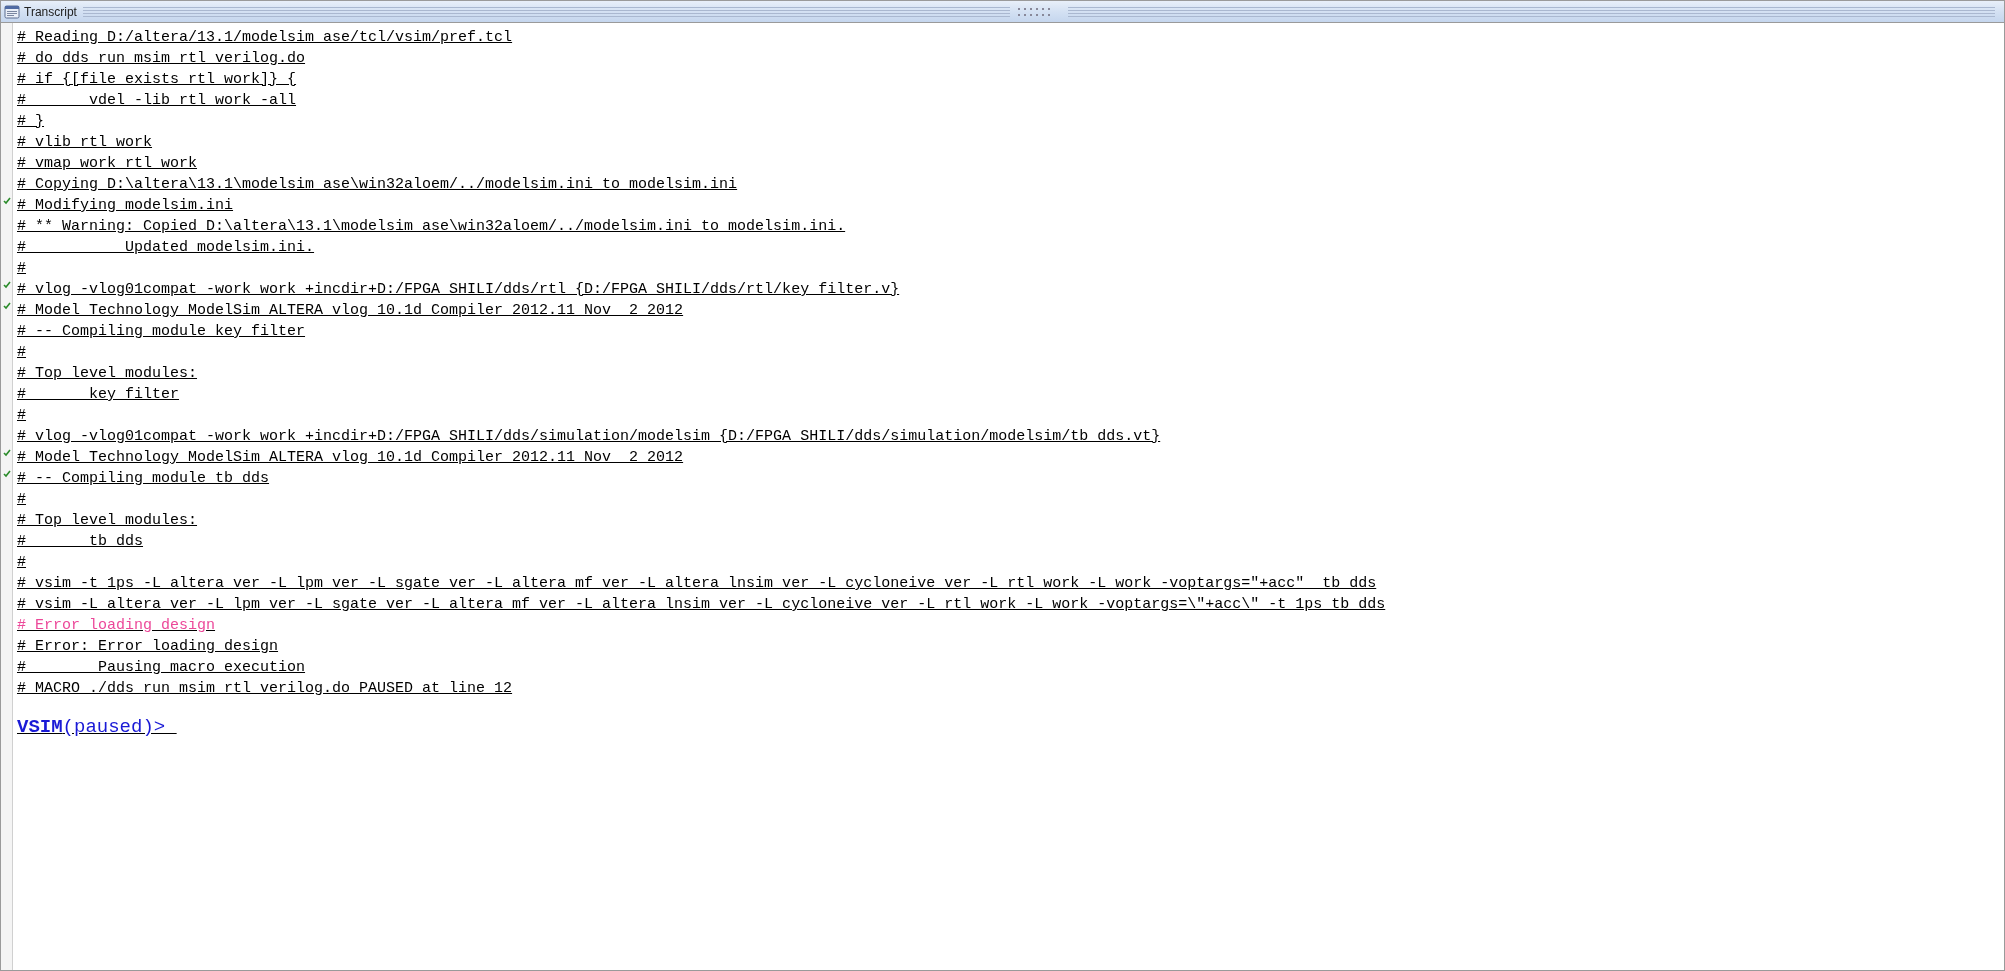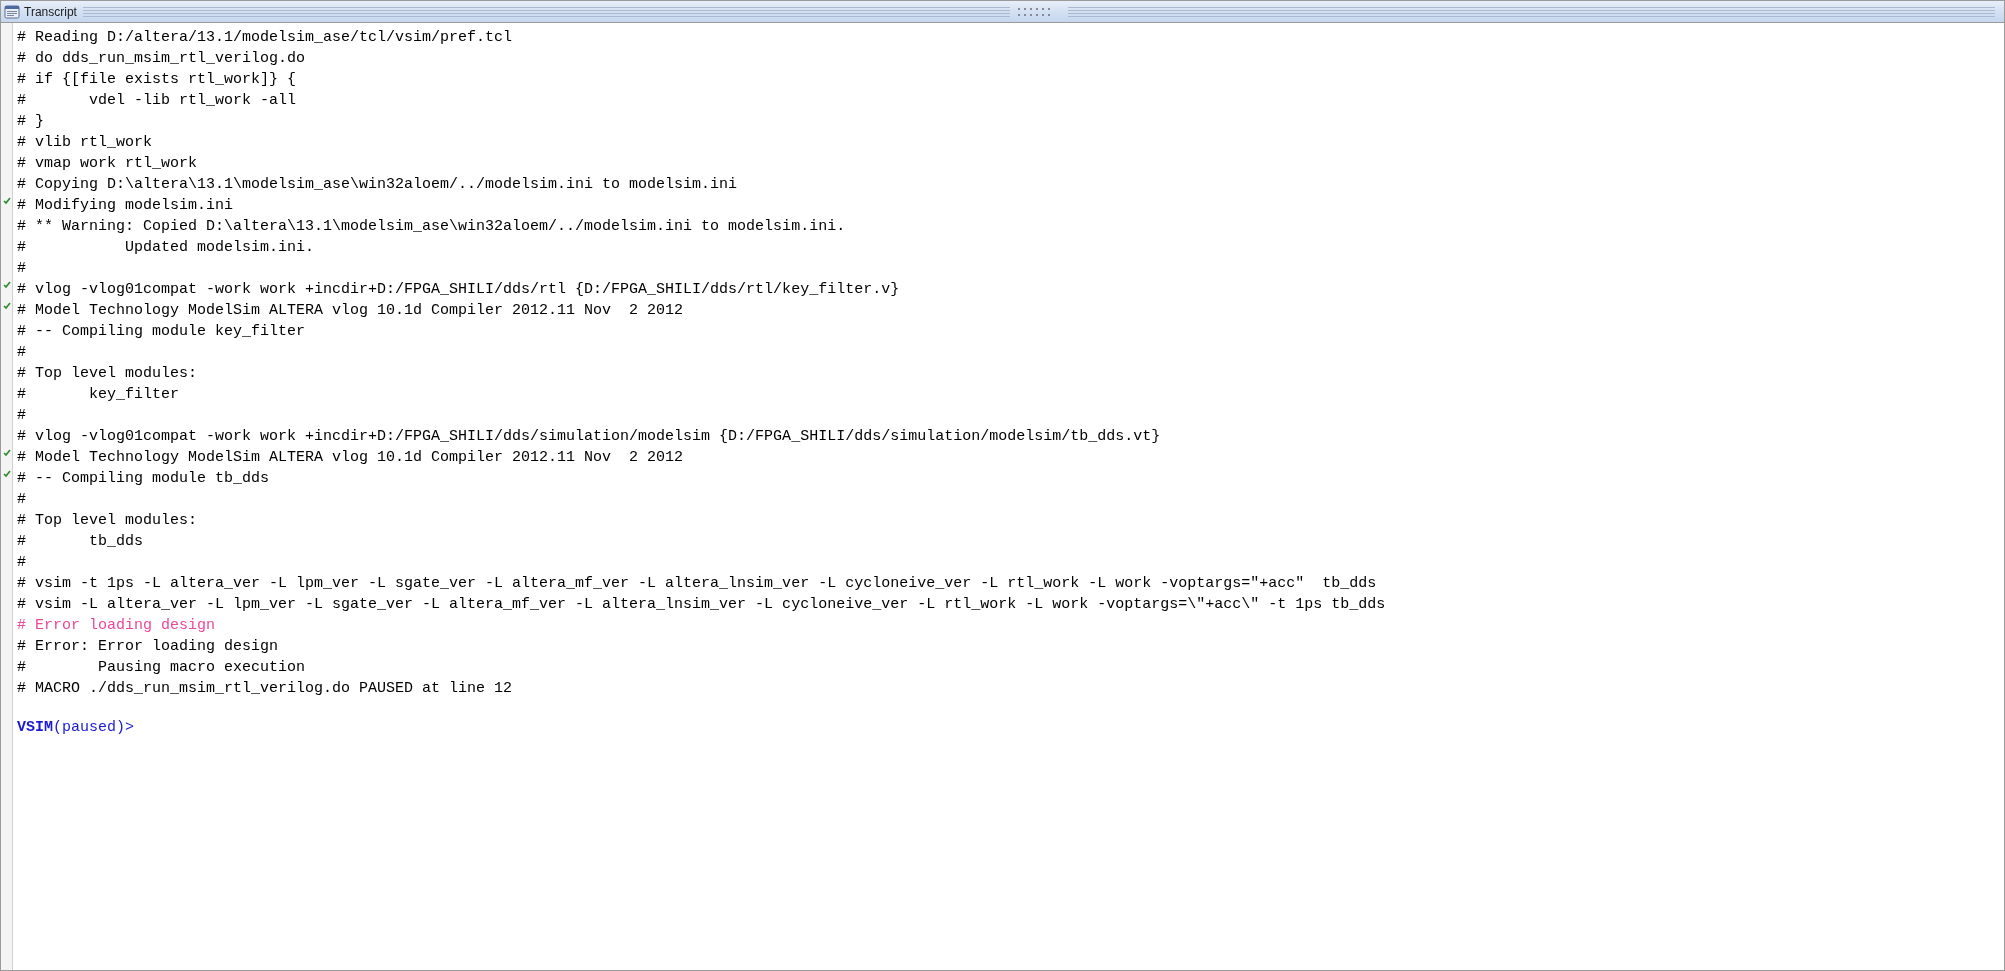--- a/index.html
+++ b/index.html
@@ -84,26 +84,27 @@
   .console {
     flex: 1;
     background: #ffffff;
     font-family: "Courier New", monospace;
     font-size: 15px;
     line-height: 21px;
     color: #000;
     padding: 4px 24px 4px 4px;
     white-space: pre;
     overflow: hidden;
+    text-decoration: underline;
   }
   .console .line { min-height: 21px; }
   .console .err { color: #ec4899; }
   .prompt-line {
     font-family: "Courier New", monospace;
-    font-size: 15px;
+    font-size: 19px;
     line-height: 21px;
     color: #1a1ad6;
     padding-top: 18px;
   }
   .prompt-line .bold { font-weight: bold; }
 </style>
 </head>
 <body>
 
 <div class="panel">

